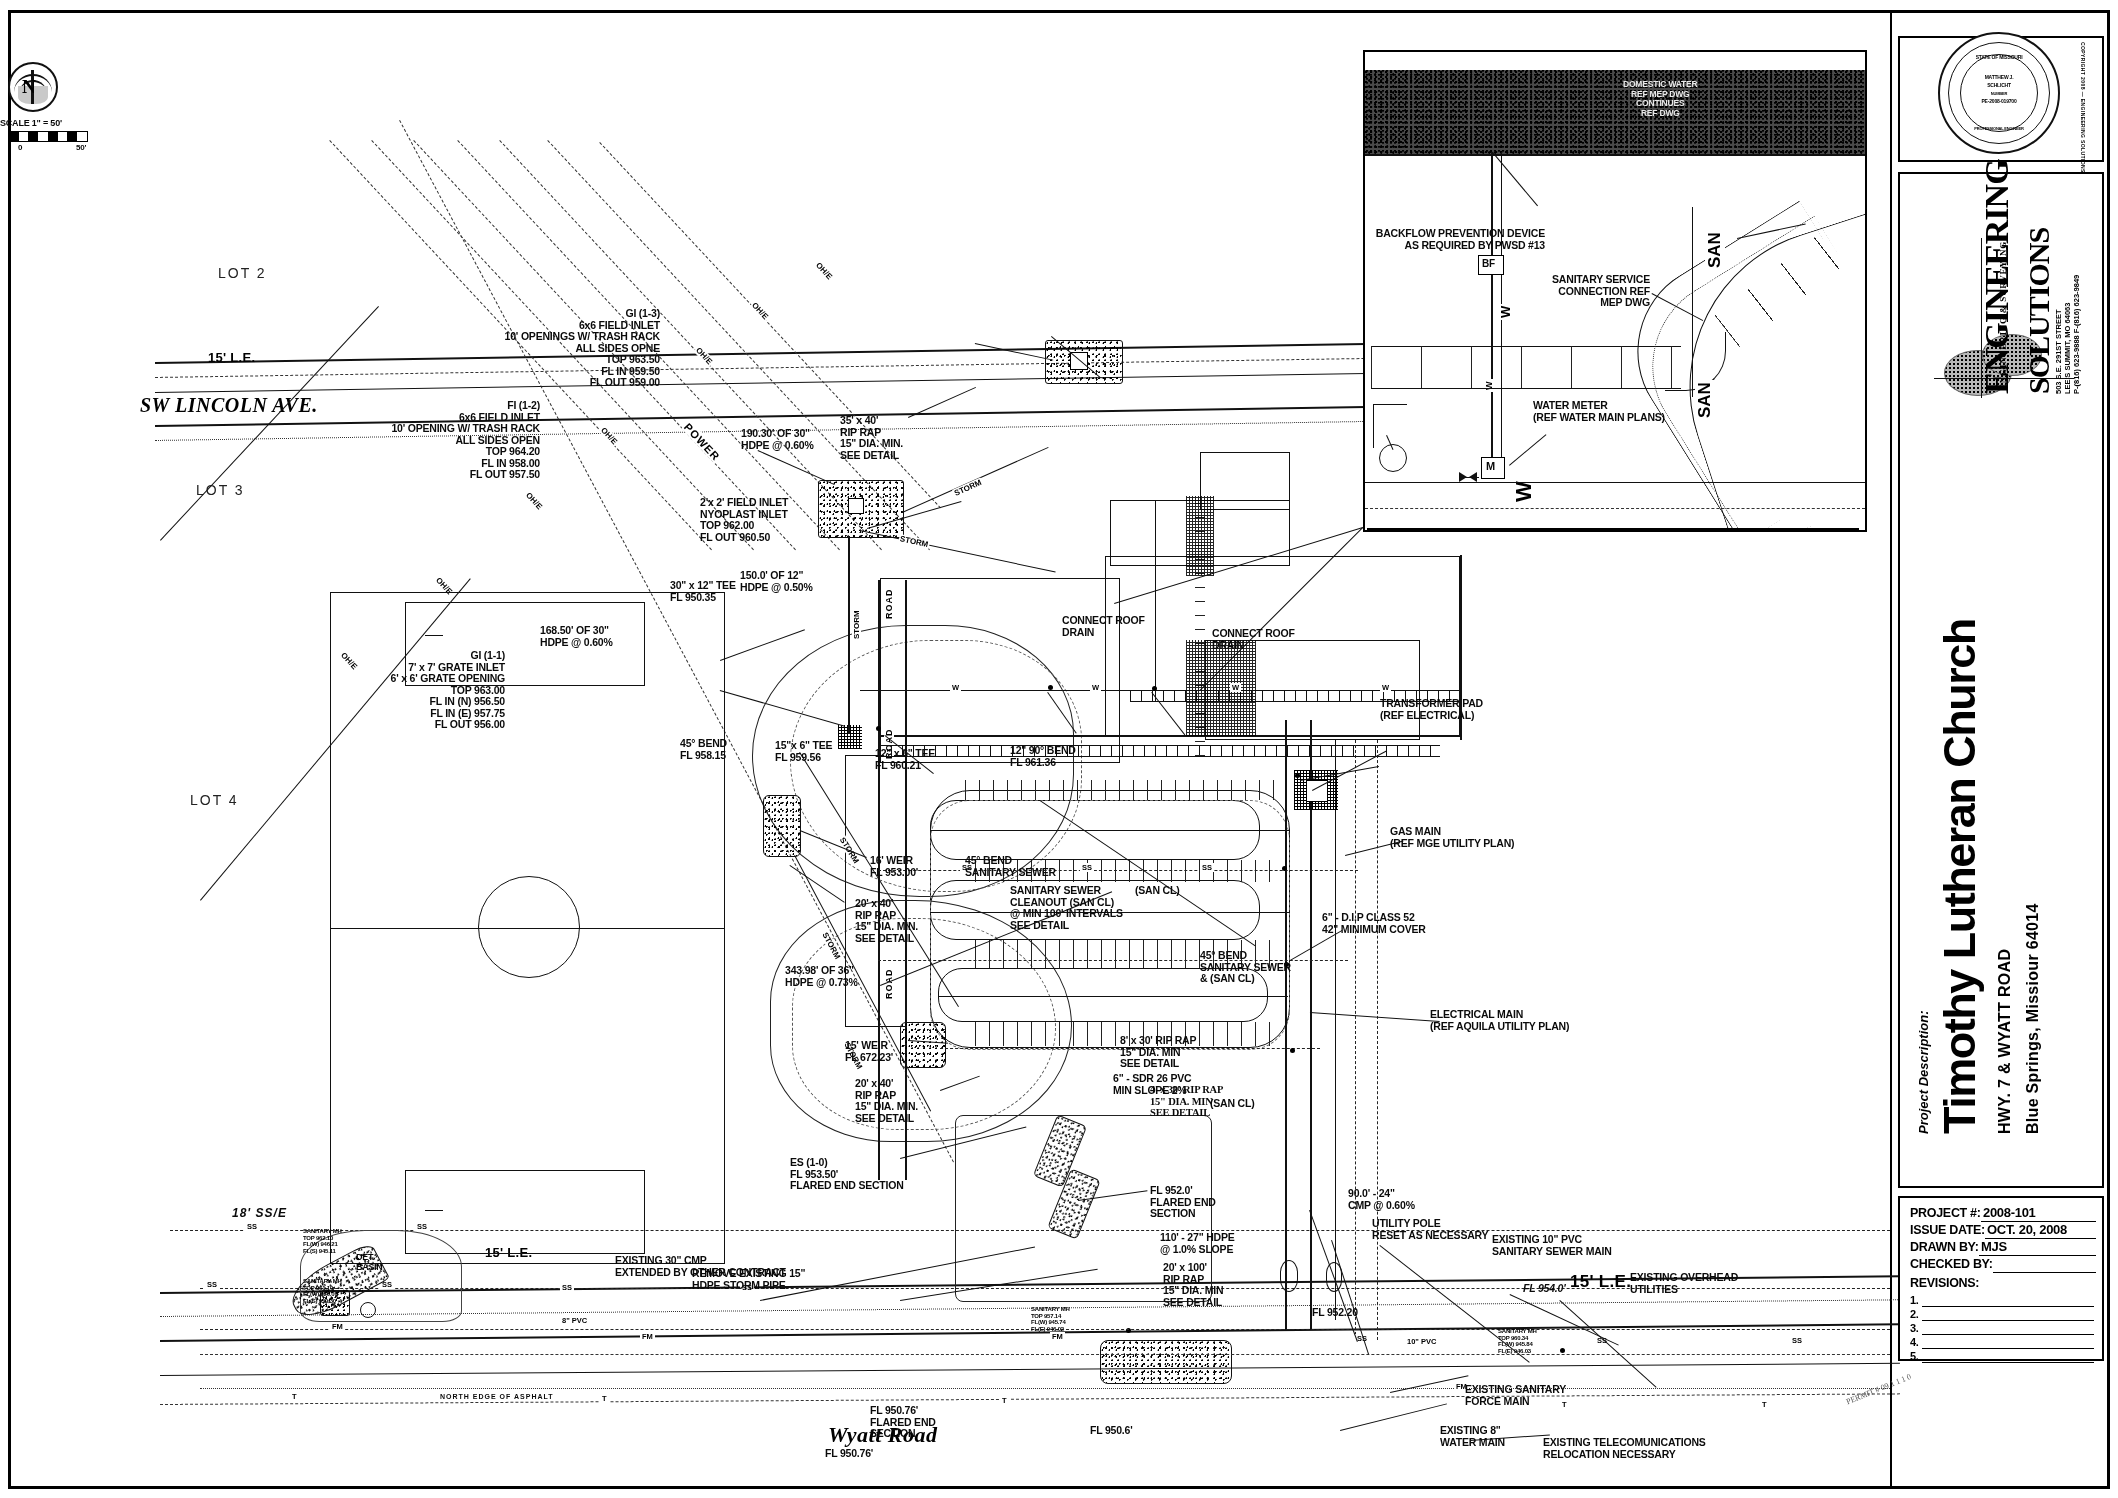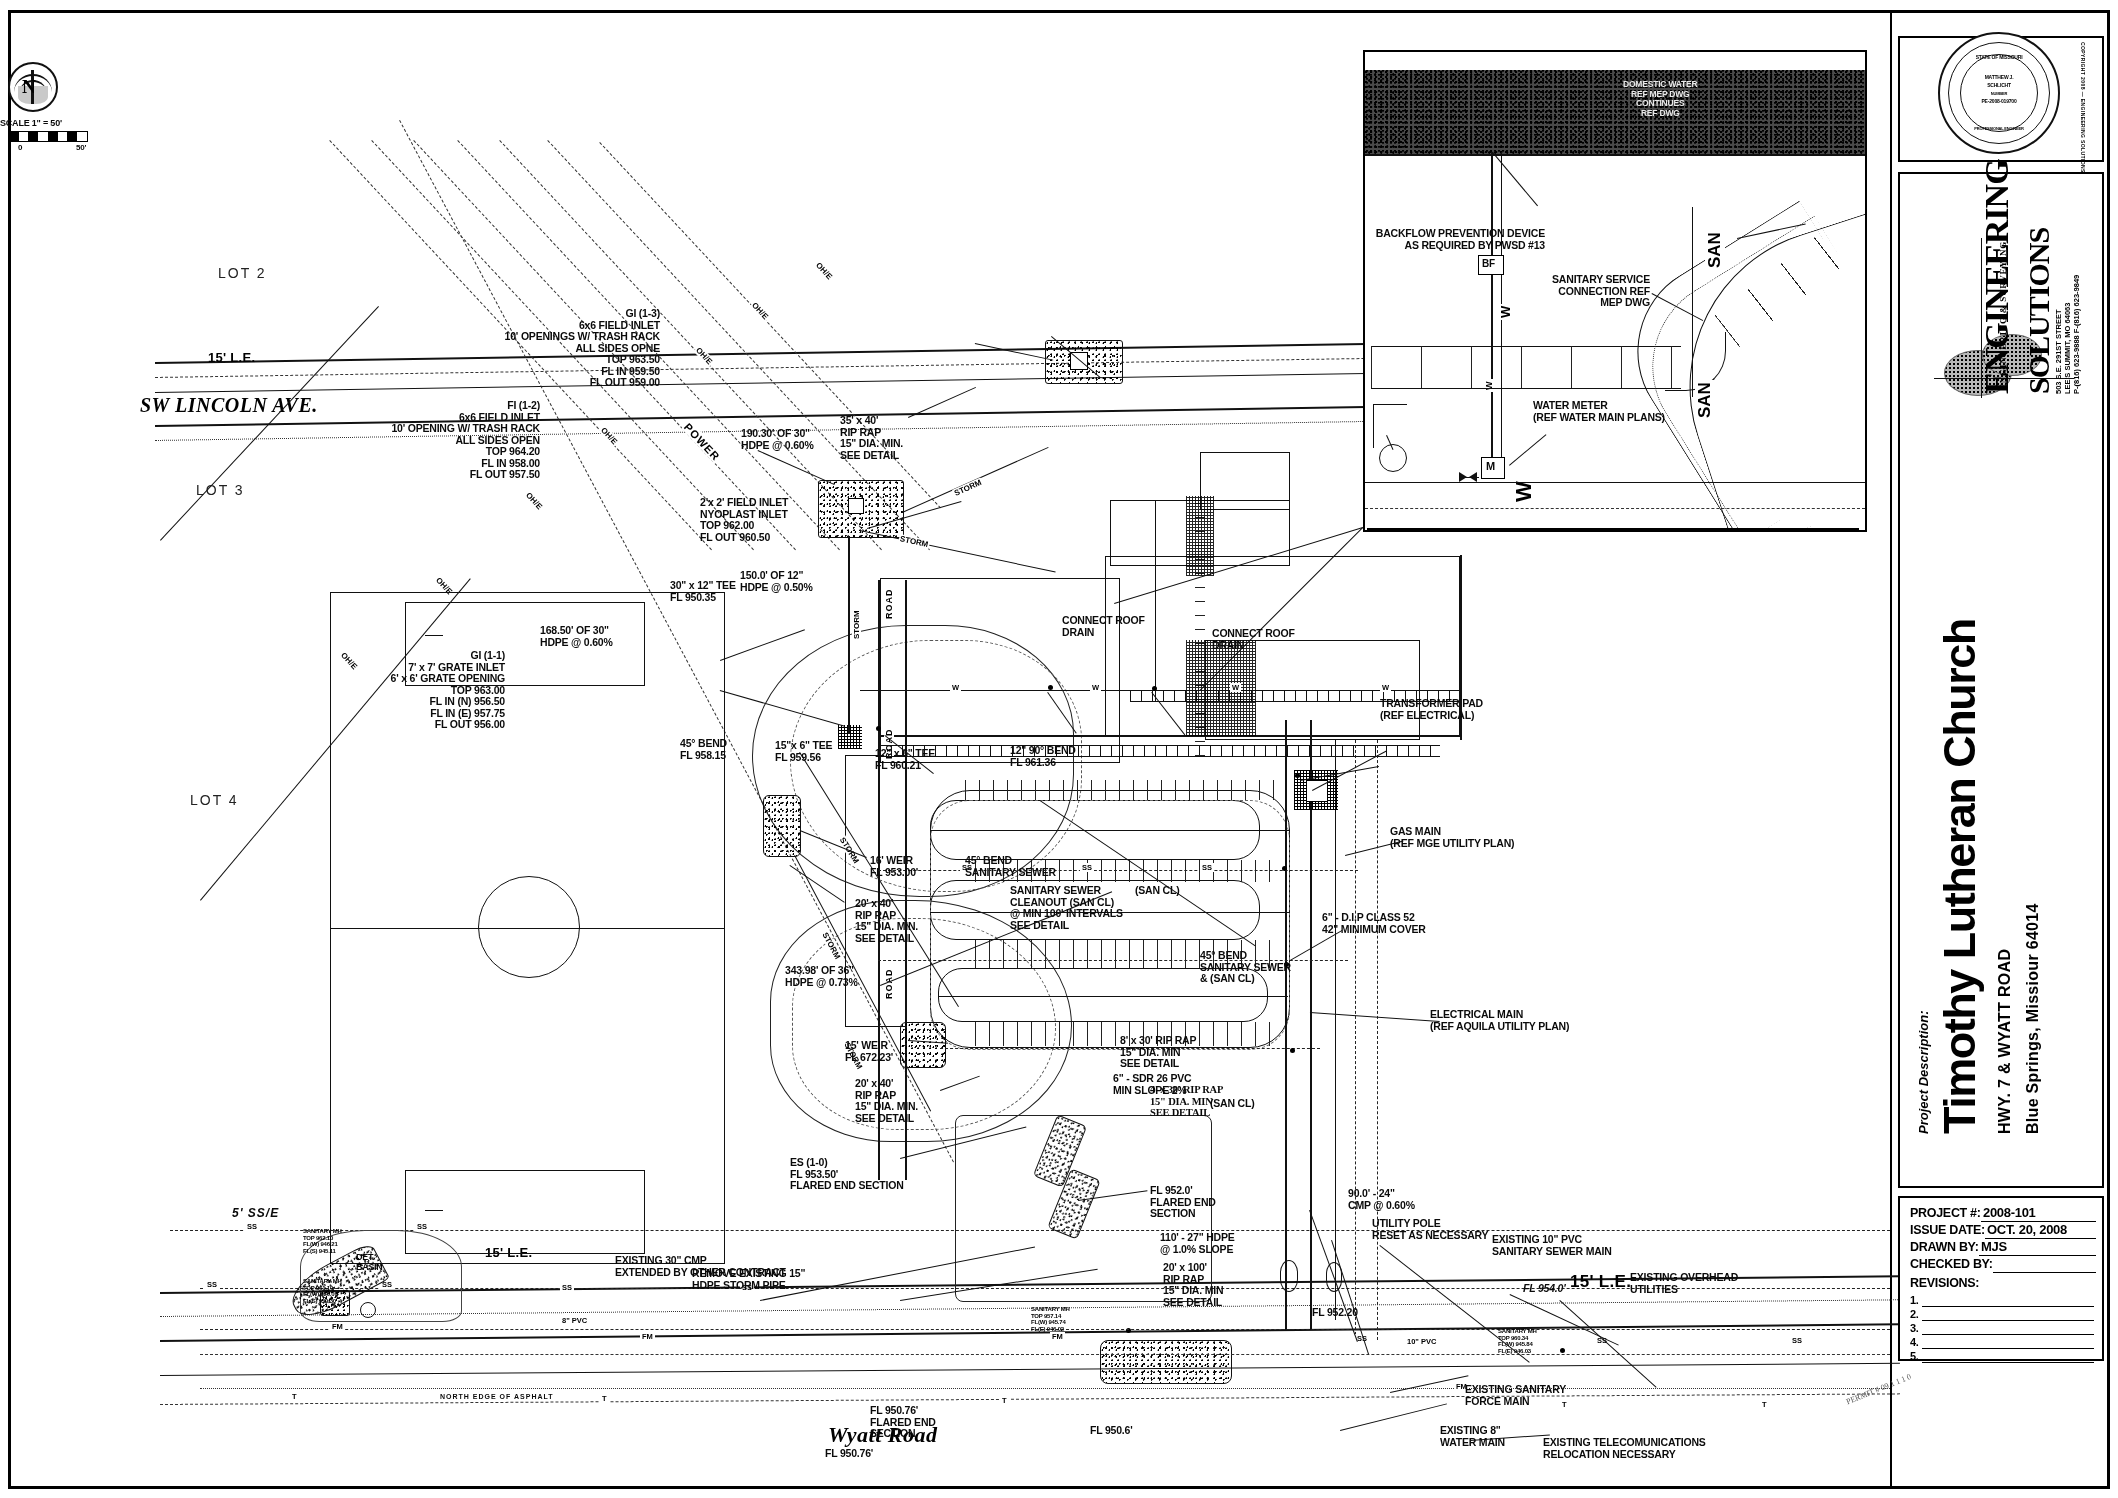--- a/index.html
+++ b/index.html
@@ -141,21 +141,21 @@
 
   <div class="ln2" style="left:160px;top:1292px;width:1740px;transform:rotate(-0.55deg);"></div>
   <div class="ln2" style="left:160px;top:1340px;width:1740px;transform:rotate(-0.55deg);"></div>
   <div class="dot" style="left:160px;top:1316px;width:1740px;transform:rotate(-0.55deg);"></div>
   <div class="ln" style="left:160px;top:1375px;width:1740px;transform:rotate(-0.4deg);"></div>
   <div class="dash" style="left:160px;top:1404px;width:1740px;transform:rotate(-0.35deg);"></div>
   <div class="streetname" style="left:828px;top:1422px;font-size:22px;">Wyatt Road</div>
   <div class="lbl tiny" style="left:440px;top:1393px;letter-spacing:1px;">NORTH EDGE OF ASPHALT</div>
   <div class="leLabel" style="left:485px;top:1245px;">15' L.E.</div>
   <div class="leLabel" style="left:1570px;top:1272px;font-size:17px;">15' L.E.</div>
-  <div class="lbl" style="left:232px;top:1208px;font-style:italic;font-size:12px;letter-spacing:1px;">5' SS/E</div>
+  <div class="lbl" style="left:232px;top:1208px;font-style:italic;font-size:12px;letter-spacing:1px;">18' SS/E</div>
 
   <div class="dash" style="left:330px;top:140px;width:560px;transform:rotate(47deg);"></div>
   <div class="dash" style="left:372px;top:140px;width:560px;transform:rotate(47deg);"></div>
   <div class="dash" style="left:414px;top:140px;width:560px;transform:rotate(47deg);"></div>
   <div class="dash" style="left:458px;top:140px;width:560px;transform:rotate(47deg);"></div>
   <div class="dash" style="left:500px;top:140px;width:560px;transform:rotate(47deg);"></div>
   <div class="dash" style="left:548px;top:140px;width:560px;transform:rotate(47deg);"></div>
   <div class="dash" style="left:600px;top:142px;width:500px;transform:rotate(47deg);"></div>
   <div class="pipeTxt" style="left:820px;top:260px;transform:rotate(47deg);">OH/E</div>
   <div class="pipeTxt" style="left:756px;top:300px;transform:rotate(47deg);">OH/E</div>

